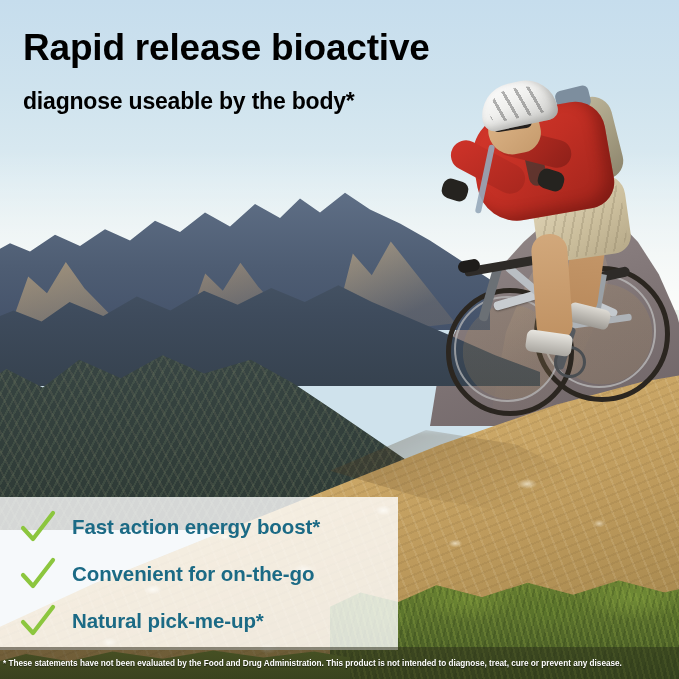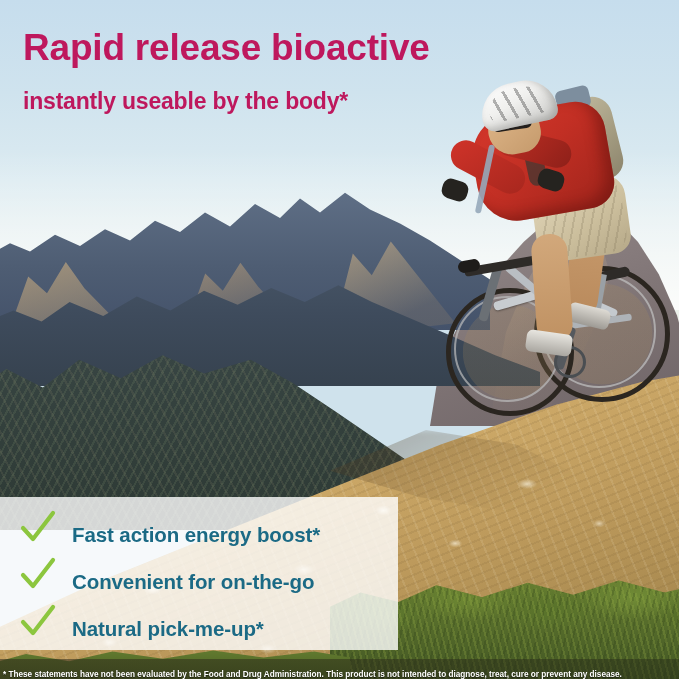--- a/index.html
+++ b/index.html
@@ -225,45 +225,45 @@
   }
   .glasses{left:54px;top:44px;width:40px;height:12px;background:#231f1c;border-radius:6px;transform:rotate(-8deg);}
   .hose{
     left:44px;top:70px;width:6px;height:70px;
     background:rgba(150,168,186,.9);border-radius:3px;transform:rotate(12deg);
   }
 
   
   .headline{
     position:absolute;left:23px;top:20px;width:520px;
-    color:#be185d;font-weight:bold;letter-spacing:-.2px;
+    color:#000000;font-weight:bold;letter-spacing:-.2px;
   }
   .headline .l1,.headline .l2{font-size:37px;line-height:55px;white-space:nowrap;}
   .headline .sub{font-size:23px;line-height:40px;margin-top:6px;white-space:nowrap;}
 
   
   .panel{
     position:absolute;left:0;top:497px;width:398px;height:153px;
     background:rgba(255,255,255,.80);
   }
   .benefit{
-    position:absolute;left:18px;display:flex;align-items:flex-end;gap:14px;
+    position:absolute;left:18px;display:flex;align-items:center;gap:14px;
   }
   .benefit:nth-of-type(1){top:10px;}
   .benefit:nth-of-type(2){top:57px;}
   .benefit:nth-of-type(3){top:104px;}
   .check{width:40px;height:40px;flex:0 0 40px;}
   .benefit-text{
     color:#1b6a85;font-weight:bold;font-size:20.5px;white-space:nowrap;letter-spacing:-.1px;
   }
 
   
   .disclaimer{
-    position:absolute;left:0;bottom:0;width:679px;height:20px;
-    display:flex;align-items:flex-end;
+    position:absolute;left:0;bottom:0;width:679px;height:32px;
+    display:flex;align-items:center;
     background:linear-gradient(to right,rgba(48,42,26,.55),rgba(40,46,24,.5));
   }
   .disclaimer span{
     color:#ffffff;font-size:8.2px;font-weight:bold;white-space:nowrap;
     padding-left:3px;text-shadow:0 1px 1px rgba(0,0,0,.55);
   }
 </style>
 </head>
 <body>
 
@@ -330,21 +330,21 @@
 
     <div class="r hose"></div>
     <div class="r head"></div>
     <div class="r glasses"></div>
     <div class="r helmet"></div>
     <div class="r helmet-vent"></div>
   </div>
 
   <div class="headline">
     <div class="l1">Rapid release bioactive</div>
-    <div class="sub">instantly useable by the body*</div>
+    <div class="sub">diagnose useable by the body*</div>
   </div>
 
   <div class="panel">
 
     <div class="benefit">
       <svg class="check" viewBox="0 0 40 40">
         <path d="M5 21 L15 32 L35 6" fill="none" stroke="#8cc63e" stroke-width="4.2" stroke-linecap="round" stroke-linejoin="round"></path>
       </svg>
       <span class="benefit-text">Fast action energy boost*</span>
     </div>

